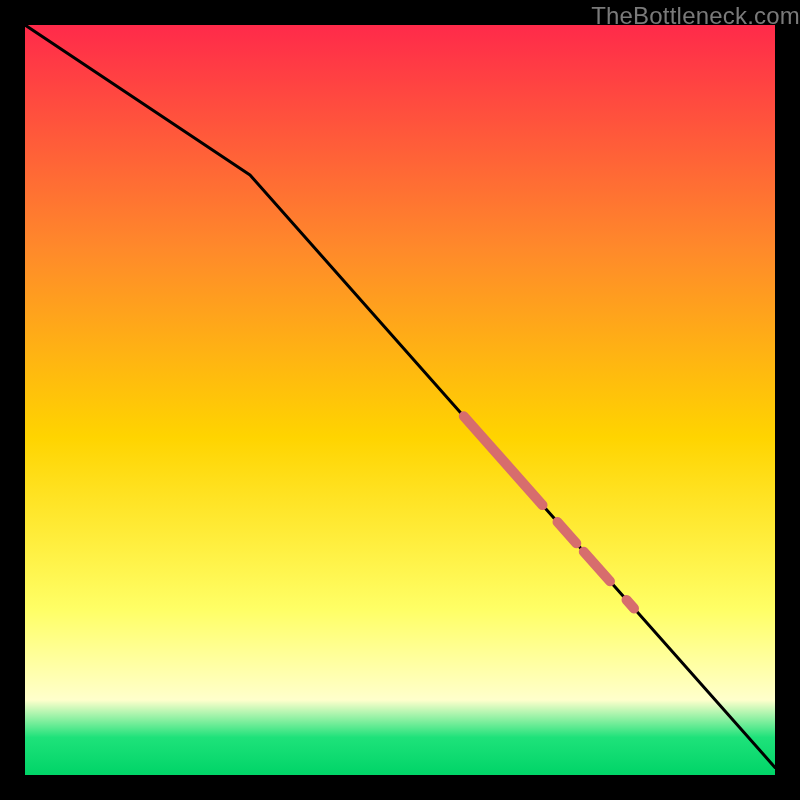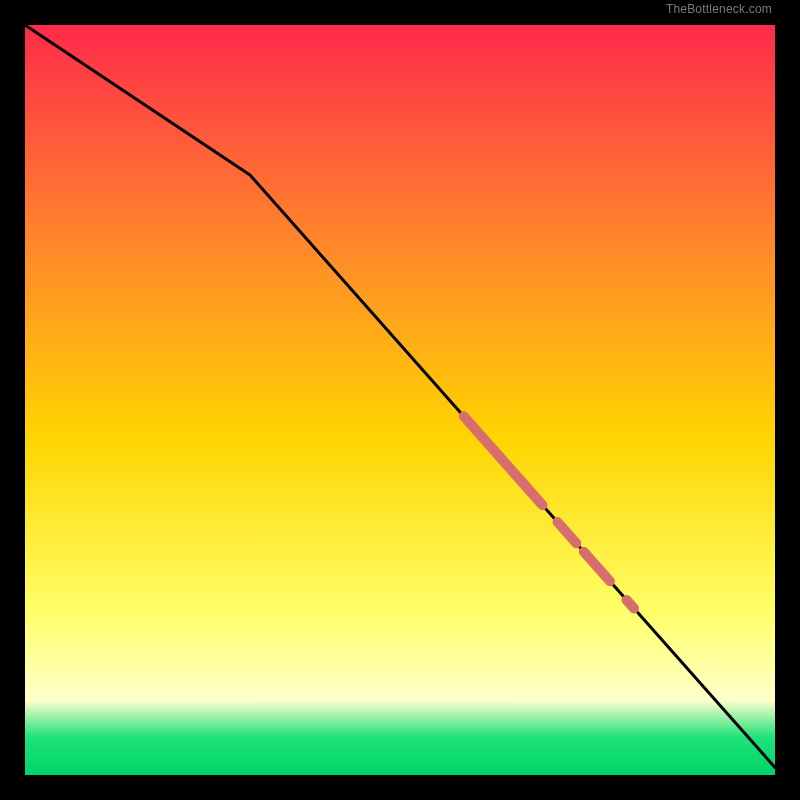--- a/index.html
+++ b/index.html
@@ -17,23 +17,23 @@
     height: 800px;
   }
   svg.chart {
     position: absolute;
     left: 0;
     top: 0;
   }
   .attribution {
     position: absolute;
     top: 2px;
-    right: 28px;
+    right: 0;
     color: #7a7a7a;
-    font-size: 12px;
+    font-size: 24px;
     font-weight: 500;
     letter-spacing: 0.2px;
     user-select: none;
   }
 </style>
 </head>
 <body>
 
 <div class="stage">
 

